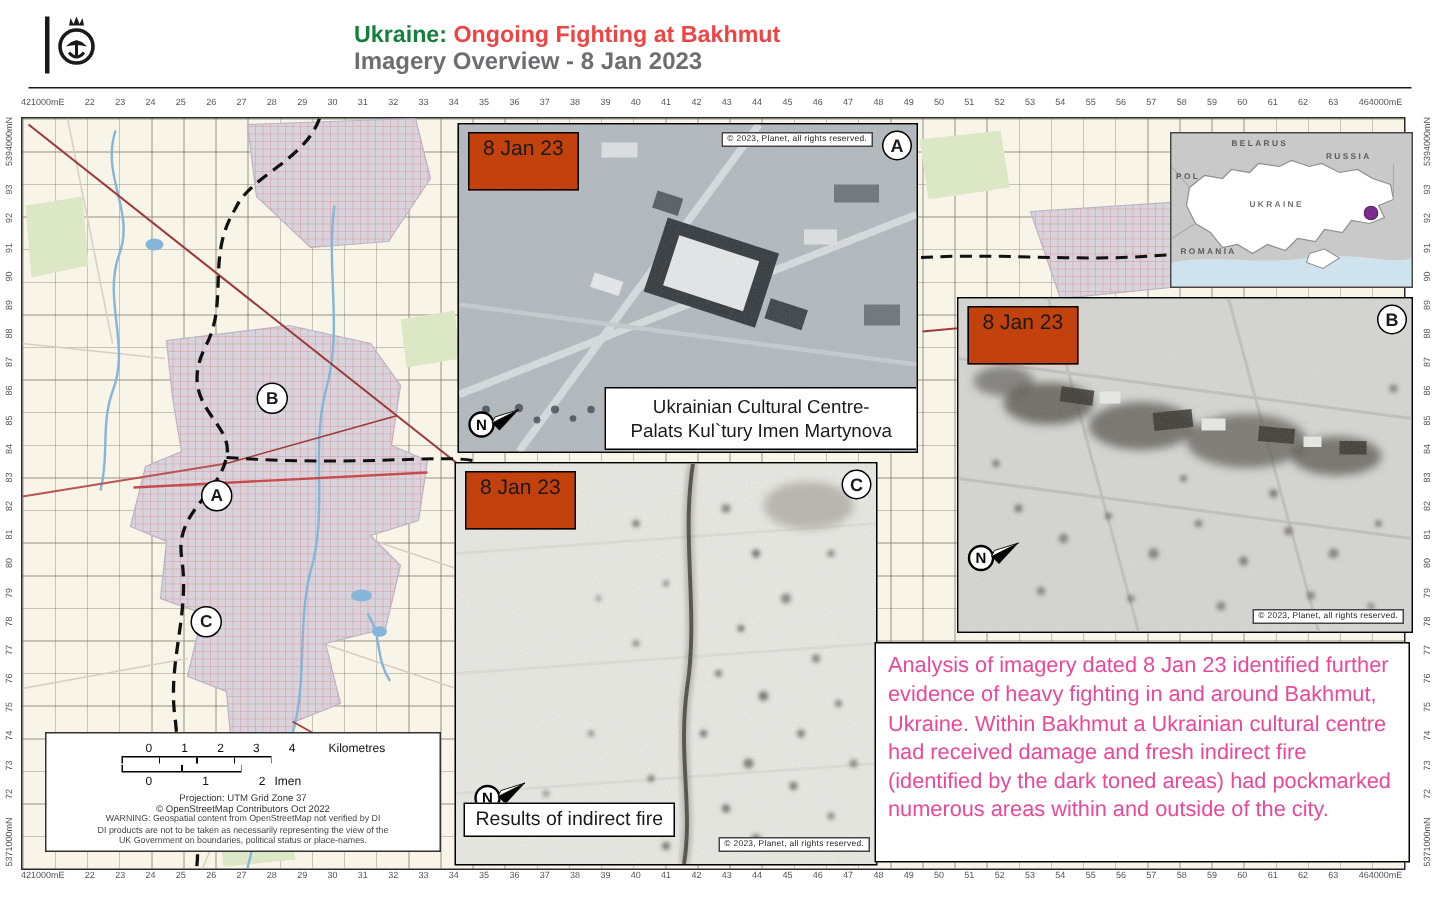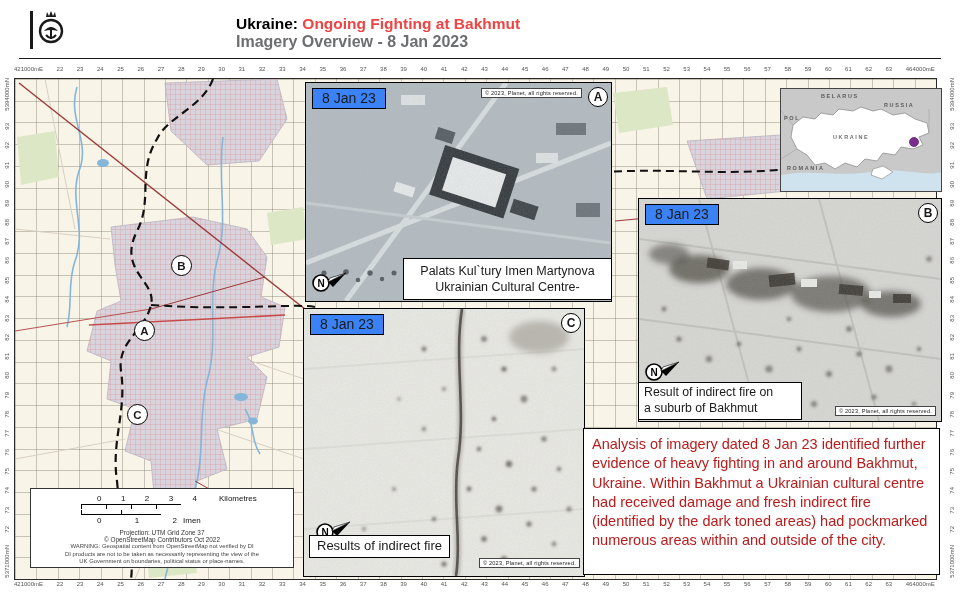--- a/index.html
+++ b/index.html
@@ -4,21 +4,21 @@
 <style>
   html,body{margin:0;padding:0;background:#fff;}
   .page{position:relative;width:960px;height:600px;background:#fff;overflow:hidden;
         font-family:"Liberation Sans",sans-serif;color:#1a1a1a;}
   .abs{position:absolute;}
 
   
   .hdr-bar{left:30px;top:11px;width:3px;height:38px;background:#1a1a1a;}
   .hdr-org{left:66px;top:10px;font-size:18px;line-height:1.12;color:#1a1a1a;letter-spacing:.2px;}
   .hdr-title{left:236px;top:15px;font-size:15.5px;font-weight:bold;}
-  .hdr-title .t-prefix{color:#000000;}
+  .hdr-title .t-prefix{color:#15803d;}
   .hdr-title .t-rest{color:#ef4444;}
   .hdr-sub{left:236px;top:33px;font-size:16px;font-weight:bold;color:#6d6e71;}
   .hdr-rule{left:19px;top:58px;width:922px;height:0;border-top:1.6px solid #1a1a1a;}
 
   
   .map-wrap{left:14px;top:78px;width:921px;height:500px;border:1px solid #2a2a2a;background:#f8f4e7;
     background-image:
       repeating-linear-gradient(to right, rgba(120,114,98,.38) 0 1px, transparent 1px 21.42px),
       repeating-linear-gradient(to bottom, rgba(120,114,98,.38) 0 1px, transparent 1px 21.74px);}
   .map-wrap > svg{position:absolute;left:0;top:0;}
@@ -27,22 +27,22 @@
   .ticks-bottom{left:14px;top:581px;width:921px;height:10px;}
   .ticks-left{left:2px;top:78px;width:10px;height:500px;flex-direction:column;align-items:center;}
   .ticks-right{left:947px;top:78px;width:10px;height:500px;flex-direction:column;align-items:center;}
   .ticks-left span,.ticks-right span{writing-mode:vertical-rl;transform:rotate(180deg);}
 
   .marker{width:19px;height:19px;border:1.4px solid #000;border-radius:50%;background:#fff;
     display:flex;align-items:center;justify-content:center;font-size:11.5px;font-weight:bold;}
 
   
   .panel{border:1px solid #000;overflow:hidden;}
-  .datebox{position:absolute;left:6px;top:5px;background:#3b82f6;border:1.2px solid #000;
-    font-size:14px;padding:1px 9px 2px;}
+  .datebox{position:absolute;left:6px;top:5px;background:#c2410c;border:1.2px solid #000;
+    font-size:14px;padding:1px 9px 20px;}
   .lettercirc{position:absolute;right:3px;top:4px;width:18px;height:18px;border:1.6px solid #000;
     border-radius:50%;background:#fff;display:flex;align-items:center;justify-content:center;
     font-size:12px;font-weight:bold;}
   .credit{position:absolute;background:#fff;border:1px solid #444;font-size:5.6px;color:#222;
     padding:1px 3px;letter-spacing:.2px;white-space:nowrap;}
   .caption{position:absolute;background:#fff;border:1.5px solid #000;font-size:12.5px;line-height:1.3;}
   .north{position:absolute;width:38px;height:25px;}
 
   .panel-a{left:305px;top:82px;width:305px;height:218px;background:#b3bcc2;}
   .cap-a{left:97px;top:175px;width:207px;height:40px;text-align:center;
@@ -64,21 +64,21 @@
   .inset{left:780px;top:88px;width:160px;height:102px;border:1px solid #444;background:#c9c9c9;overflow:hidden;}
   .inset .lbl{position:absolute;font-size:5.5px;color:#5a5a5a;letter-spacing:1.6px;font-weight:bold;}
   .lbl-belarus{left:40px;top:4px;}
   .lbl-russia{left:103px;top:13px;}
   .lbl-pol{left:3px;top:26px;}
   .lbl-ukraine{left:52px;top:45px;letter-spacing:2.4px;}
   .lbl-romania{left:6px;top:76px;}
 
   
   .analysis{left:583px;top:428px;width:357px;height:147px;background:#fff;border:1.6px solid #000;
-    box-sizing:border-box;padding:6px 8px;font-size:14.5px;line-height:1.33;color:#b91c1c;}
+    box-sizing:border-box;padding:6px 8px;font-size:14.5px;line-height:1.33;color:#ec4899;}
 
   
   .scalebox{left:30px;top:488px;width:264px;height:80px;background:#fff;border:1px solid #333;
     box-sizing:border-box;padding-top:5px;text-align:center;font-size:6.4px;color:#333;}
   .scale-row{position:relative;width:170px;margin:0 auto;height:10px;font-size:8px;color:#111;text-align:left;}
   .km-ticks{position:absolute;left:20px;top:0;width:100px;display:flex;justify-content:space-between;}
   .km-unit{position:absolute;left:142px;top:0;}
   .scale-line-km{width:100px;height:4px;margin:0 auto 1px 50px;border-top:1px solid #000;
     background:repeating-linear-gradient(90deg,#000 0 1px,transparent 1px 25px);}
   .scale-line-mi{width:80px;height:4px;margin:0 auto 1px 50px;border-bottom:1px solid #000;
@@ -373,22 +373,22 @@
     <div class="datebox">8 Jan 23</div>
     <div class="credit credit-a">© 2023, Planet, all rights reserved.</div>
     <div class="lettercirc">A</div>
     <svg class="north north-a" viewBox="0 0 38 25">
       <circle cx="10" cy="13" r="8" fill="#fff" stroke="#000" stroke-width="1.6"></circle>
       <text x="10" y="16.6" font-size="10" font-weight="bold" text-anchor="middle">N</text>
       <polygon points="17,12 35,3 22,17" fill="#000"></polygon>
       <polygon points="17,12 35,3 19,8" fill="#fff" stroke="#000" stroke-width="0.6"></polygon>
     </svg>
     <div class="caption cap-a">
+      <div>Ukrainian Cultural Centre-</div>
       <div>Palats Kul`tury Imen Martynova</div>
-      <div>Ukrainian Cultural Centre-</div>
     </div>
   </div>
 
   <div class="abs inset">
     <svg width="160" height="102" viewBox="0 0 160 102">
       <rect width="160" height="102" fill="#c9c9c9"></rect>
       <path d="M0 86 C30 80 58 88 90 83 C120 78 148 88 160 83 L160 102 L0 102 Z" fill="#cfe3ef"></path>
       <path d="M12 36 L22 28 L34 30 L40 24 L52 26 L58 20 L72 22 L80 18 L92 22 L100 20 L112 26 L124 24 L134 30 L146 34 L148 44 L138 48 L142 56 L132 60 L120 58 L114 66 L102 64 L96 72 L84 70 L76 78 L64 74 L54 80 L44 74 L34 76 L26 66 L16 60 L10 48 Z" fill="#ffffff" stroke="#8f8f8f" stroke-width="0.8"></path>
       <path d="M92 80 L102 77 L112 83 L101 90 L90 86 Z" fill="#ffffff" stroke="#8f8f8f" stroke-width="0.7"></path>
       <g stroke="#a8a8a8" stroke-width="0.7" fill="none">
@@ -455,24 +455,20 @@
       <rect width="302" height="222" filter="url(#grain)" opacity="0.45"></rect>
     </svg>
     <div class="datebox">8 Jan 23</div>
     <div class="lettercirc">B</div>
     <svg class="north north-b" viewBox="0 0 38 25">
       <circle cx="10" cy="13" r="8" fill="#fff" stroke="#000" stroke-width="1.6"></circle>
       <text x="10" y="16.6" font-size="10" font-weight="bold" text-anchor="middle">N</text>
       <polygon points="17,12 35,3 22,17" fill="#000"></polygon>
       <polygon points="17,12 35,3 19,8" fill="#fff" stroke="#000" stroke-width="0.6"></polygon>
     </svg>
-    <div class="caption cap-b">
-      <div>Result of indirect fire on</div>
-      <div>a suburb of Bakhmut</div>
-    </div>
     <div class="credit credit-b">© 2023, Planet, all rights reserved.</div>
   </div>
 
   <div class="abs panel panel-c">
     <svg width="280" height="267" viewBox="0 0 280 267">
       <rect width="280" height="267" fill="#ebebe6"></rect>
       <g stroke="#dfe0da" stroke-width="2" fill="none">
         <path d="M0 60 L280 40"></path>
           <path d="M0 140 L280 120"></path>
           <path d="M0 220 L280 200"></path>

